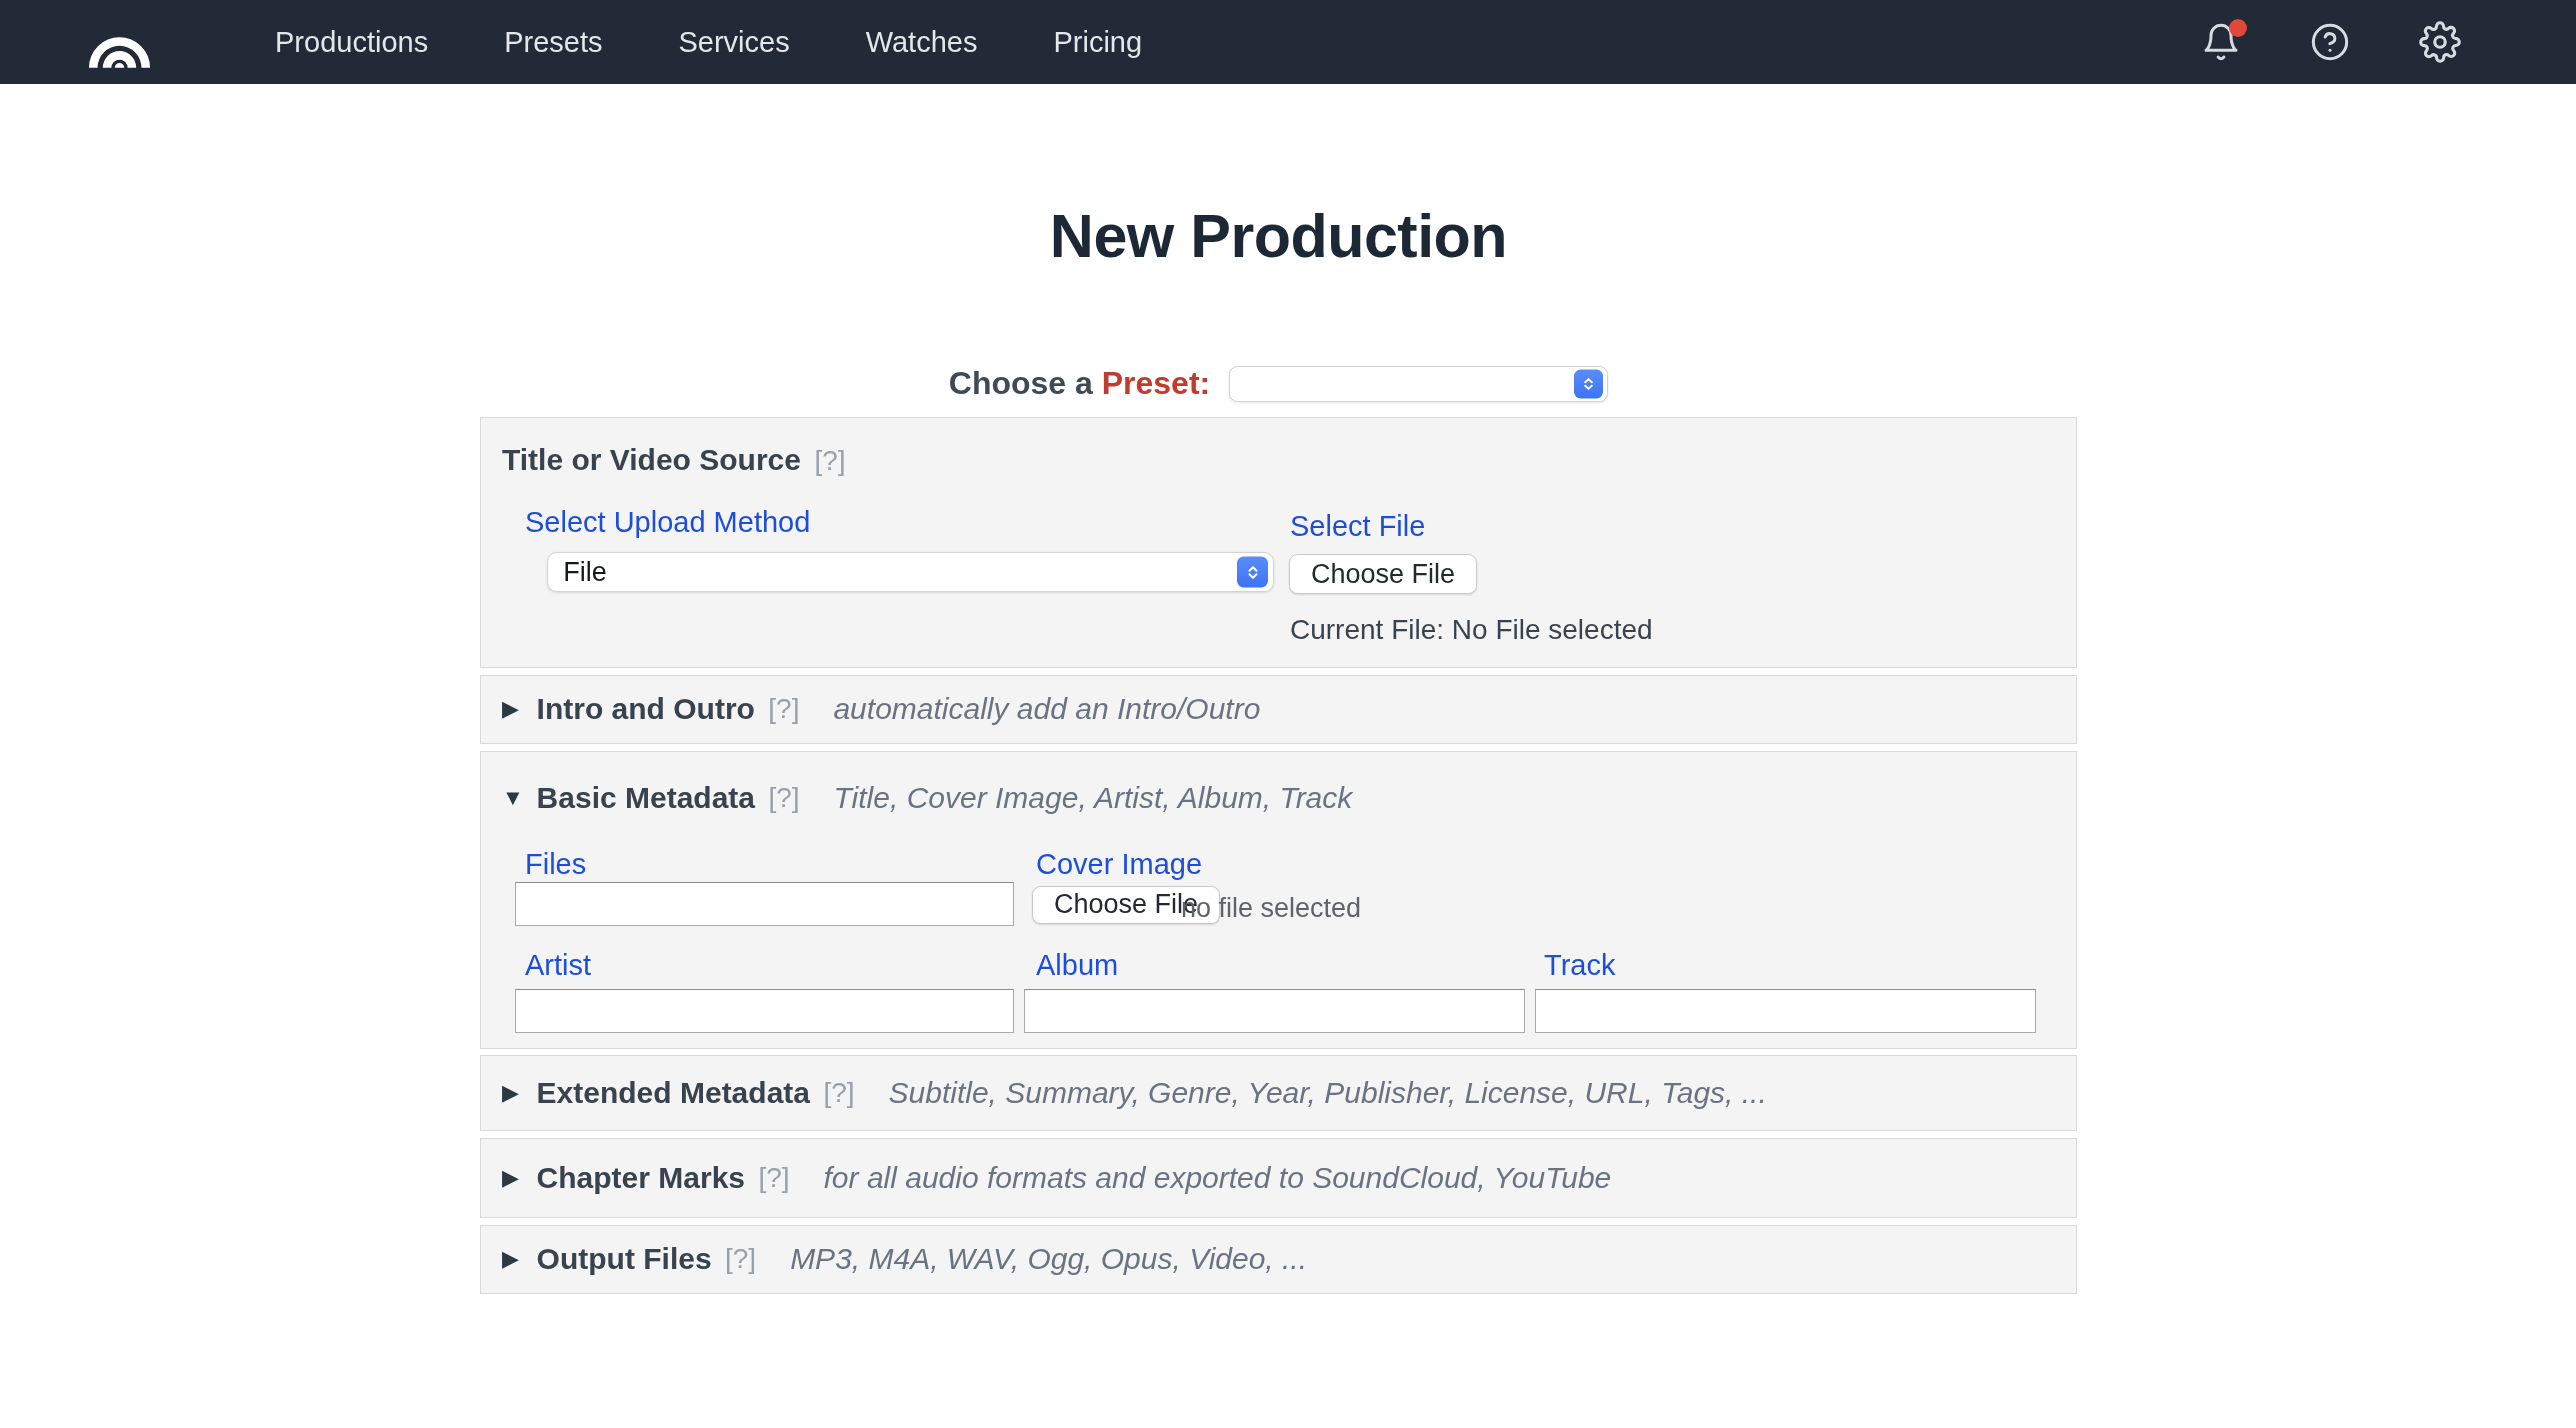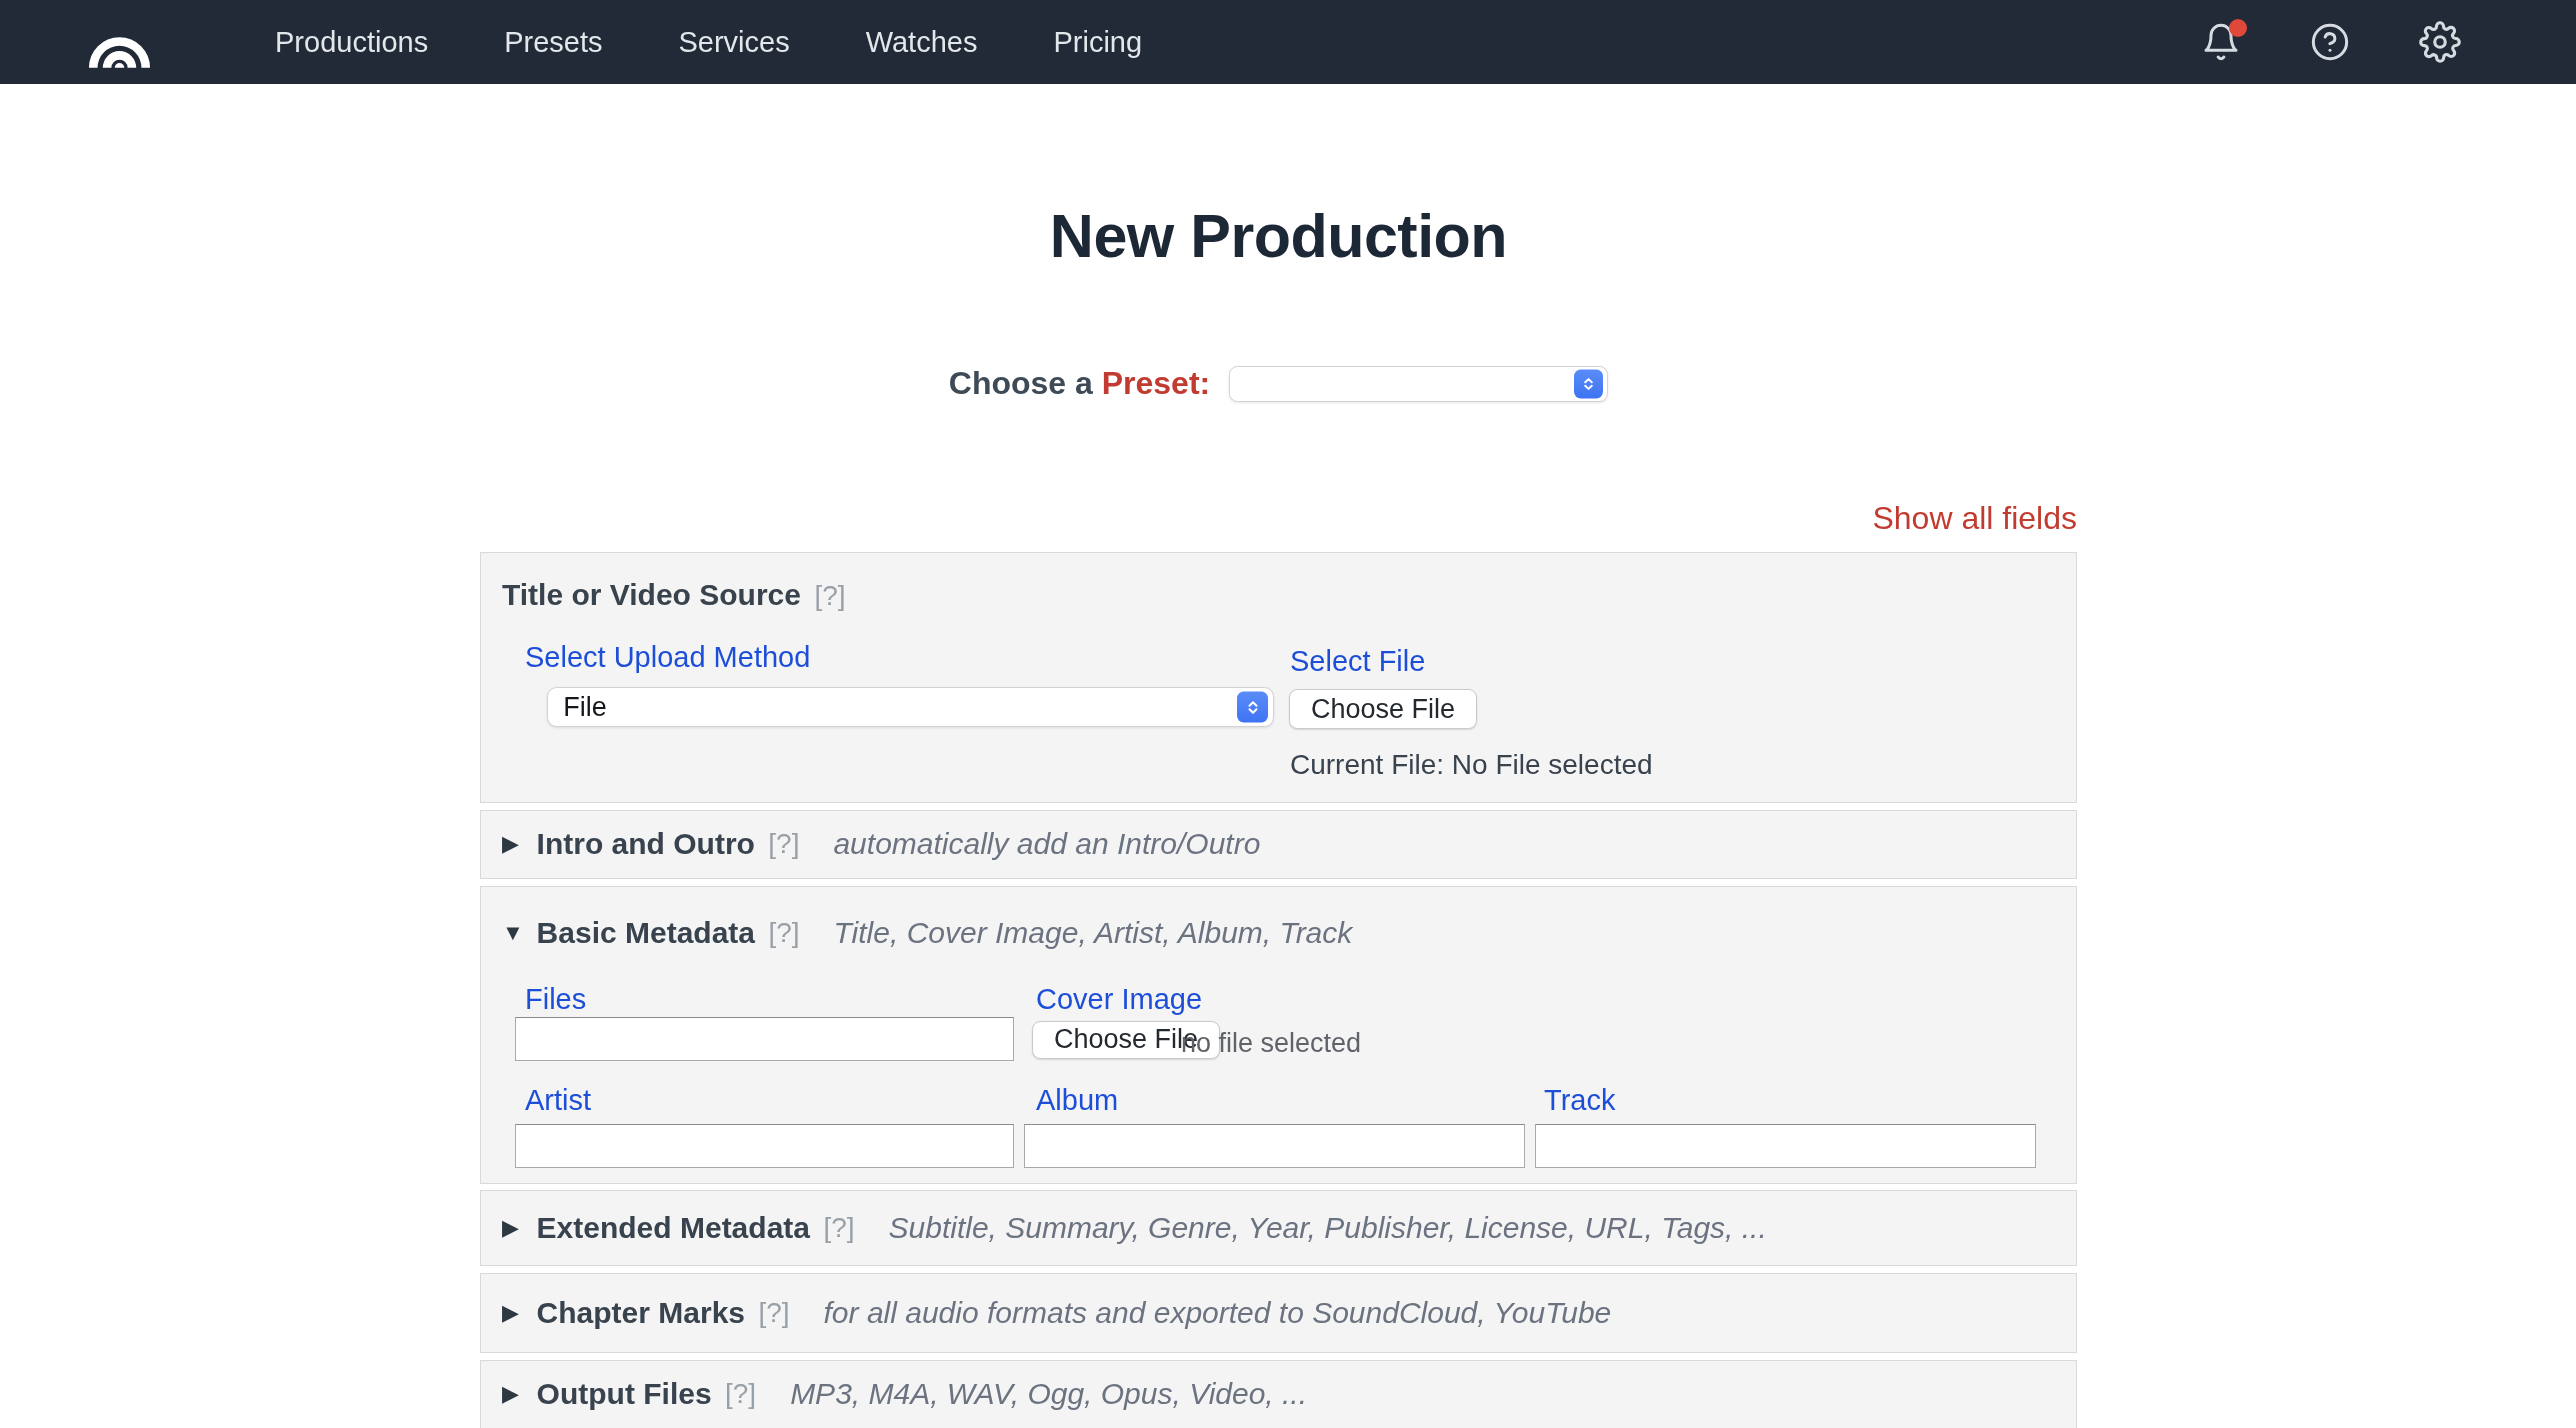--- a/index.html
+++ b/index.html
@@ -139,23 +139,20 @@
       <span class="select-value"></span>
       <span class="stepper">
         <svg width="17" height="17" viewBox="0 0 18 18">
             <path d="M5.5 7.2 9 3.8l3.5 3.4"></path>
             <path d="M5.5 10.8 9 14.2l3.5-3.4"></path>
           </svg>
       </span>
     </div>
   </div>
 
-  <div class="show-all">
-    <a>Show all fields</a>
-  </div>
 
   <div class="sections">
 
     <section class="card source">
       <div class="card-title"><span>Title or Video Source</span><a class="help">[?]</a></div>
       <div class="lbl lbl-upload">Select Upload Method</div>
       <div class="select upload-select">
         <span class="select-value">File</span>
         <span class="stepper">
           <svg width="18" height="18" viewBox="0 0 18 18">

